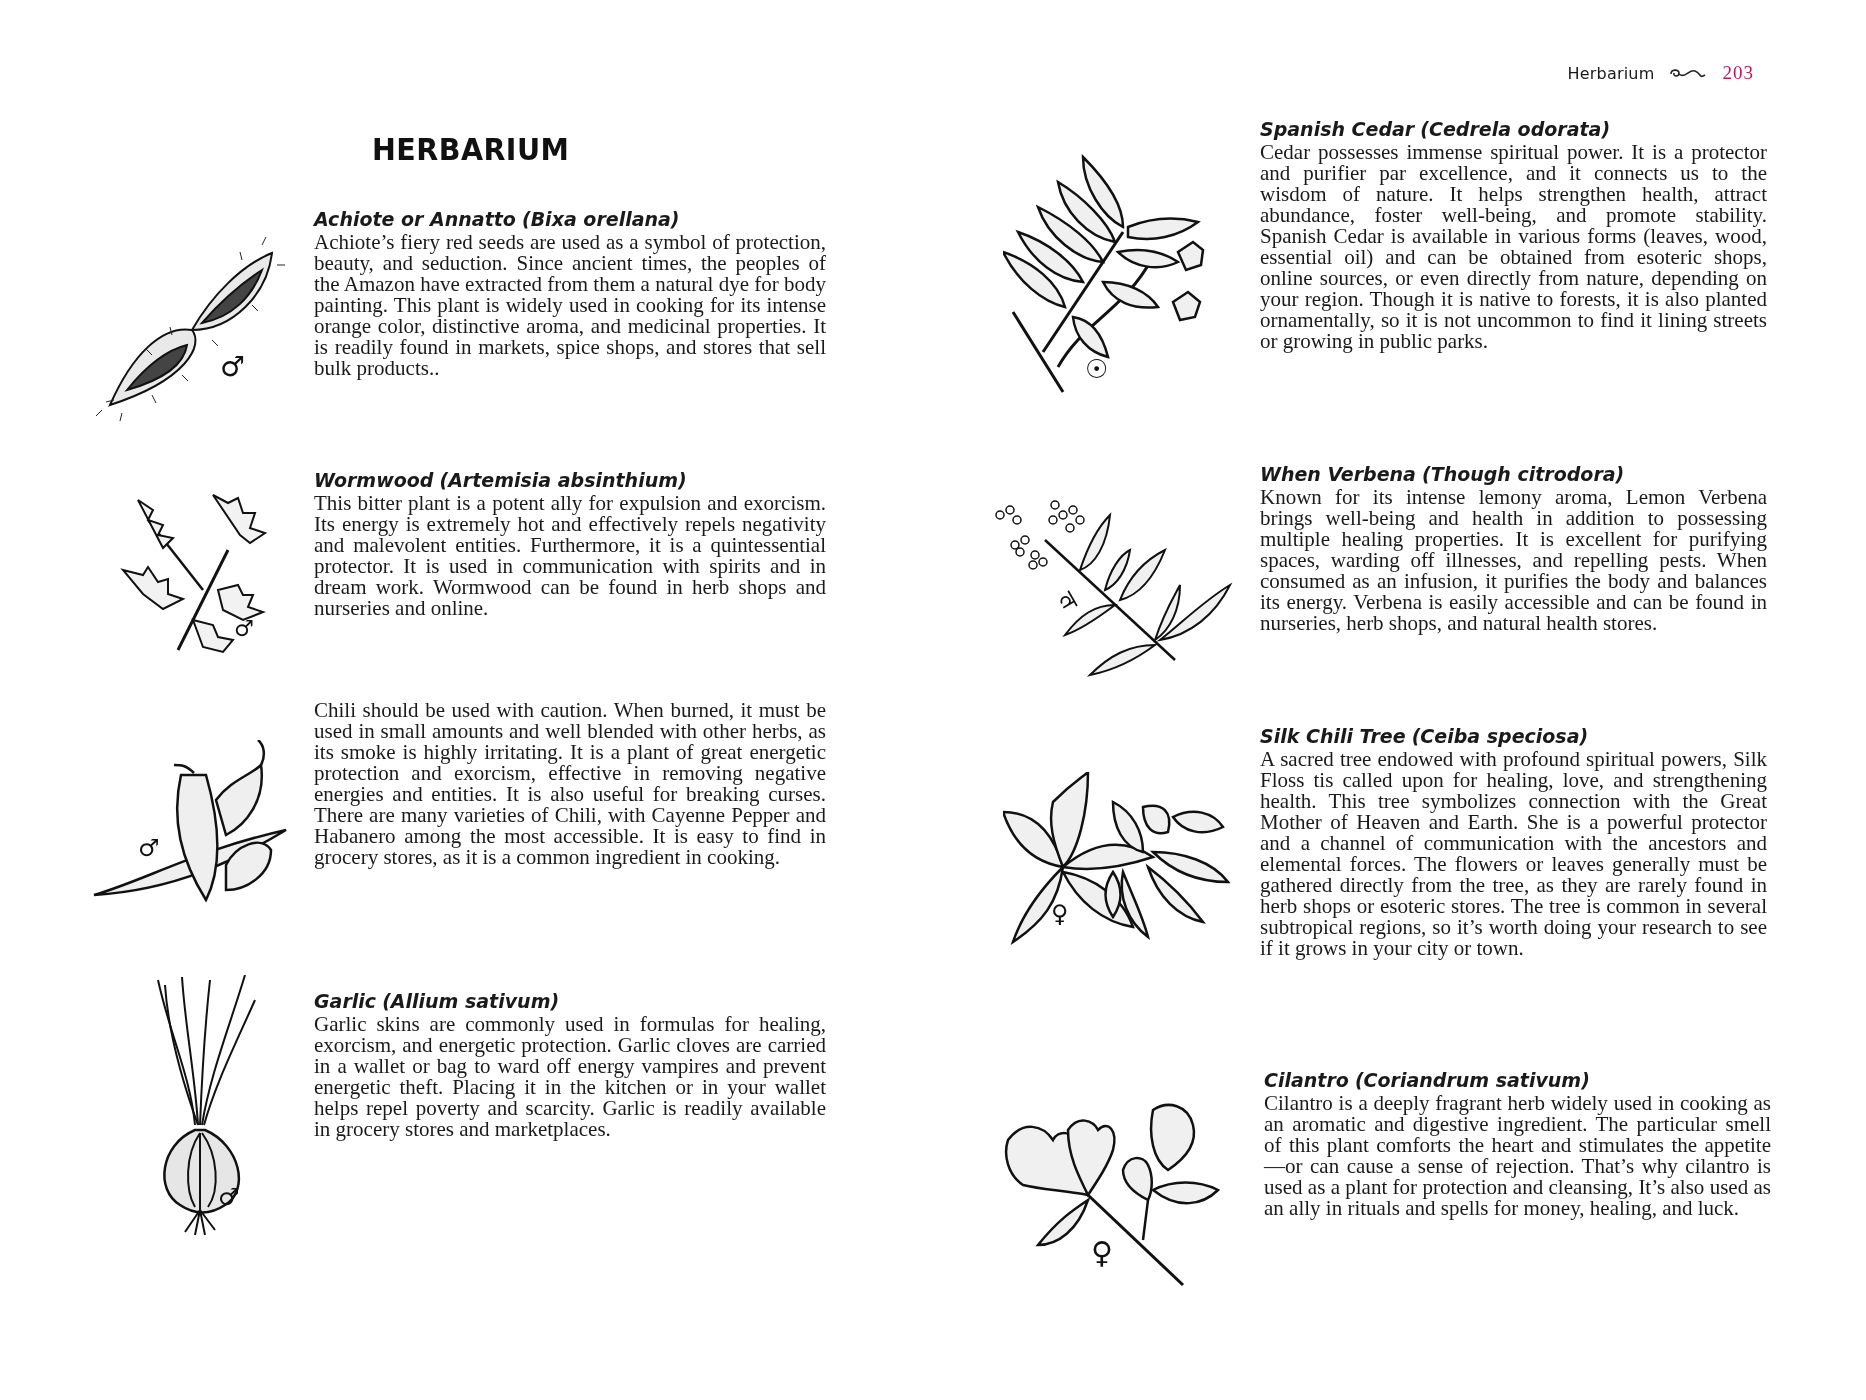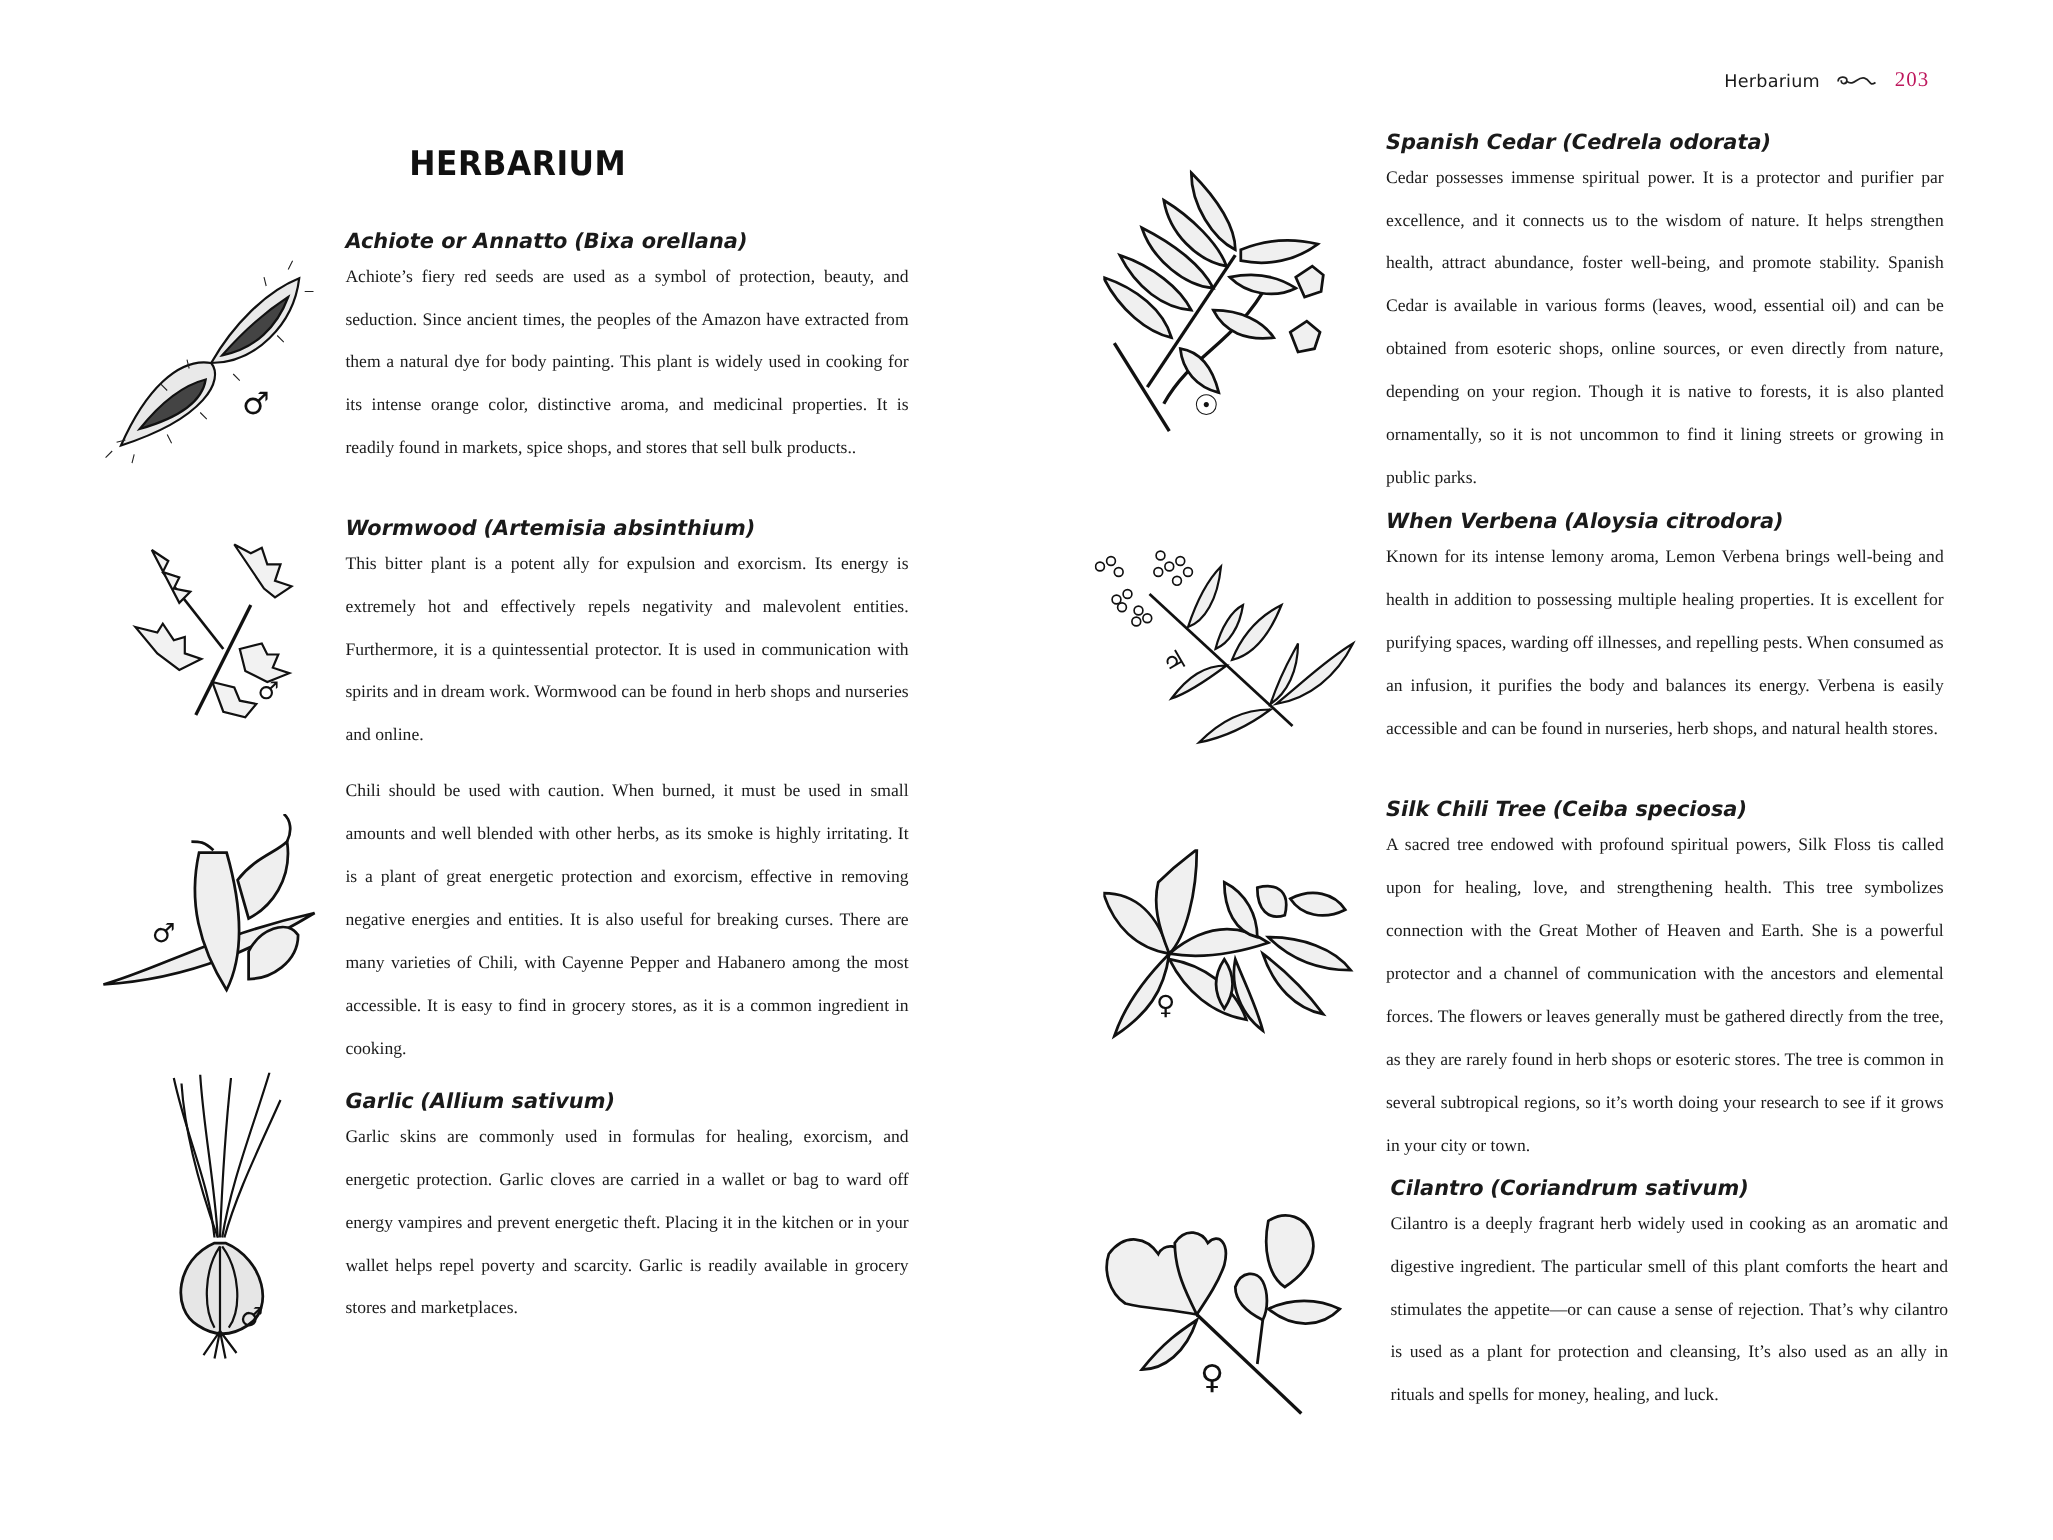--- a/index.html
+++ b/index.html
@@ -23,21 +23,21 @@
     position: absolute; left: 372px; top: 131px; margin: 0;
     font-family: "DejaVu Sans", sans-serif; font-weight: bold; font-size: 31px; letter-spacing: 0.5px; color: #111;
     transform: scaleX(0.92); transform-origin: left;
   }
 
   .entry { position: absolute; width: 512px; }
   .entry-heading { font-family: "DejaVu Sans", sans-serif; font-size: 19px; line-height: 26px; margin: 0; white-space: nowrap; }
   .entry-heading .common { font-weight: bold; font-style: italic; }
   .entry-heading .sci { font-style: italic; font-weight: bold; }
   .entry-body {
-    margin: 0; font-size: 16px; line-height: 39px; text-align: justify; hyphens: manual;
+    margin: 0; font-size: 21px; line-height: 21px; text-align: justify; hyphens: manual;
   }
 
   .illus { position: absolute; }
   .illus svg { width: 100%; height: 100%; display: block; }
   .planet {
     position: absolute; font-family: "DejaVu Sans", sans-serif; font-size: 28px; line-height: 1; color: #111;
   }
 </style>
 </head>
 <body>
@@ -205,21 +205,21 @@
           <circle cx="48" cy="72" r="4"></circle>
           <circle cx="38" cy="75" r="4"></circle>
       </g>
     </svg>
     <span class="planet" style="left:62px;top:100px;font-size:24px;transform:rotate(-30deg);">♃</span>
   </div>
 
   <div class="entry" style="left:327px;top:461px;width:507px;">
     <p class="entry-heading">
       <span class="common">When Verbena</span>
-      <span class="sci">(Aloysia citrodora)</span>
+      <span class="sci">(Though citrodora)</span>
     </p>
     <p class="entry-body">Known for its intense lemony aroma, Lemon Verbena brings well-being and health in addition to possessing multiple healing properties. It is excellent for purifying spaces, warding off illnesses, and repelling pests. When consumed as an infusion, it purifies the body and balances its energy. Verbena is easily accessible and can be found in nurseries, herb shops, and natural health stores.</p>
   </div>
 
   <div class="illus" style="left:70px;top:772px;width:230px;height:180px;">
     <svg viewBox="0 0 230 180">
       <g stroke="#111" stroke-width="2.5" fill="#f0f0f0">
         <path d="M0 40 C30 40, 50 60, 60 95 C30 90, 10 70, 0 40 Z"></path>
         <path d="M50 30 C70 10, 80 5, 85 0 C85 40, 75 80, 60 95 C50 70, 45 50, 50 30 Z"></path>
         <path d="M60 95 C40 115, 20 140, 10 170 C40 150, 55 130, 60 95 Z"></path>

